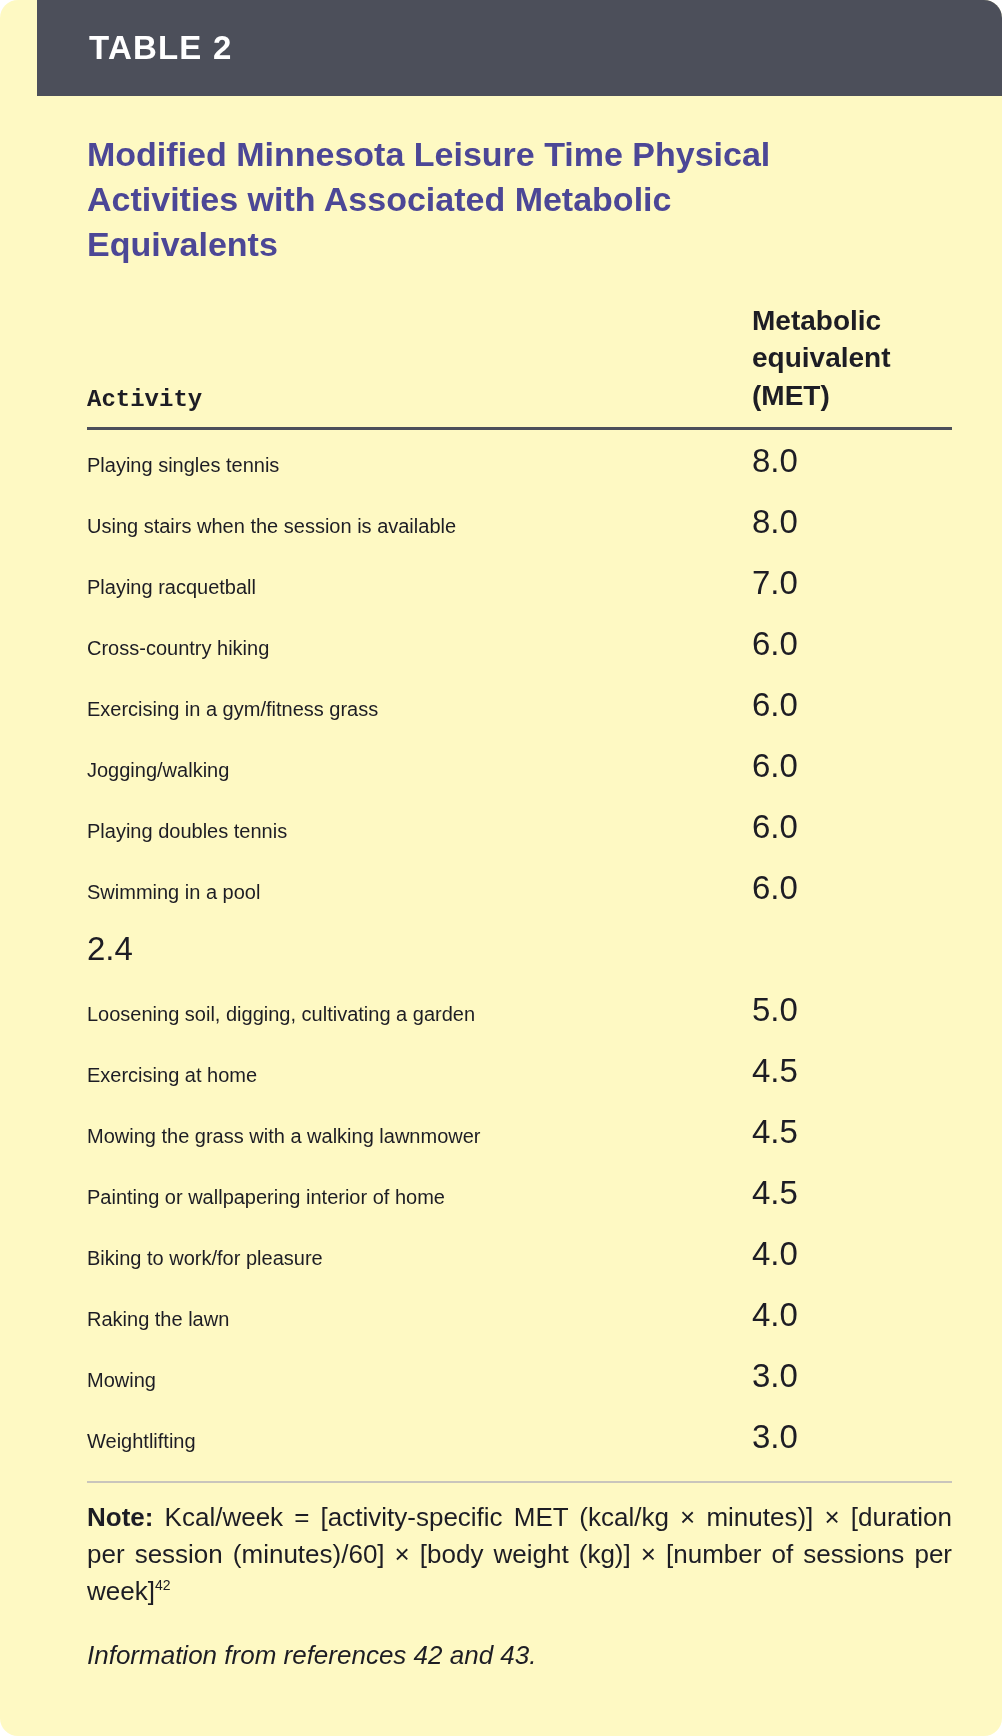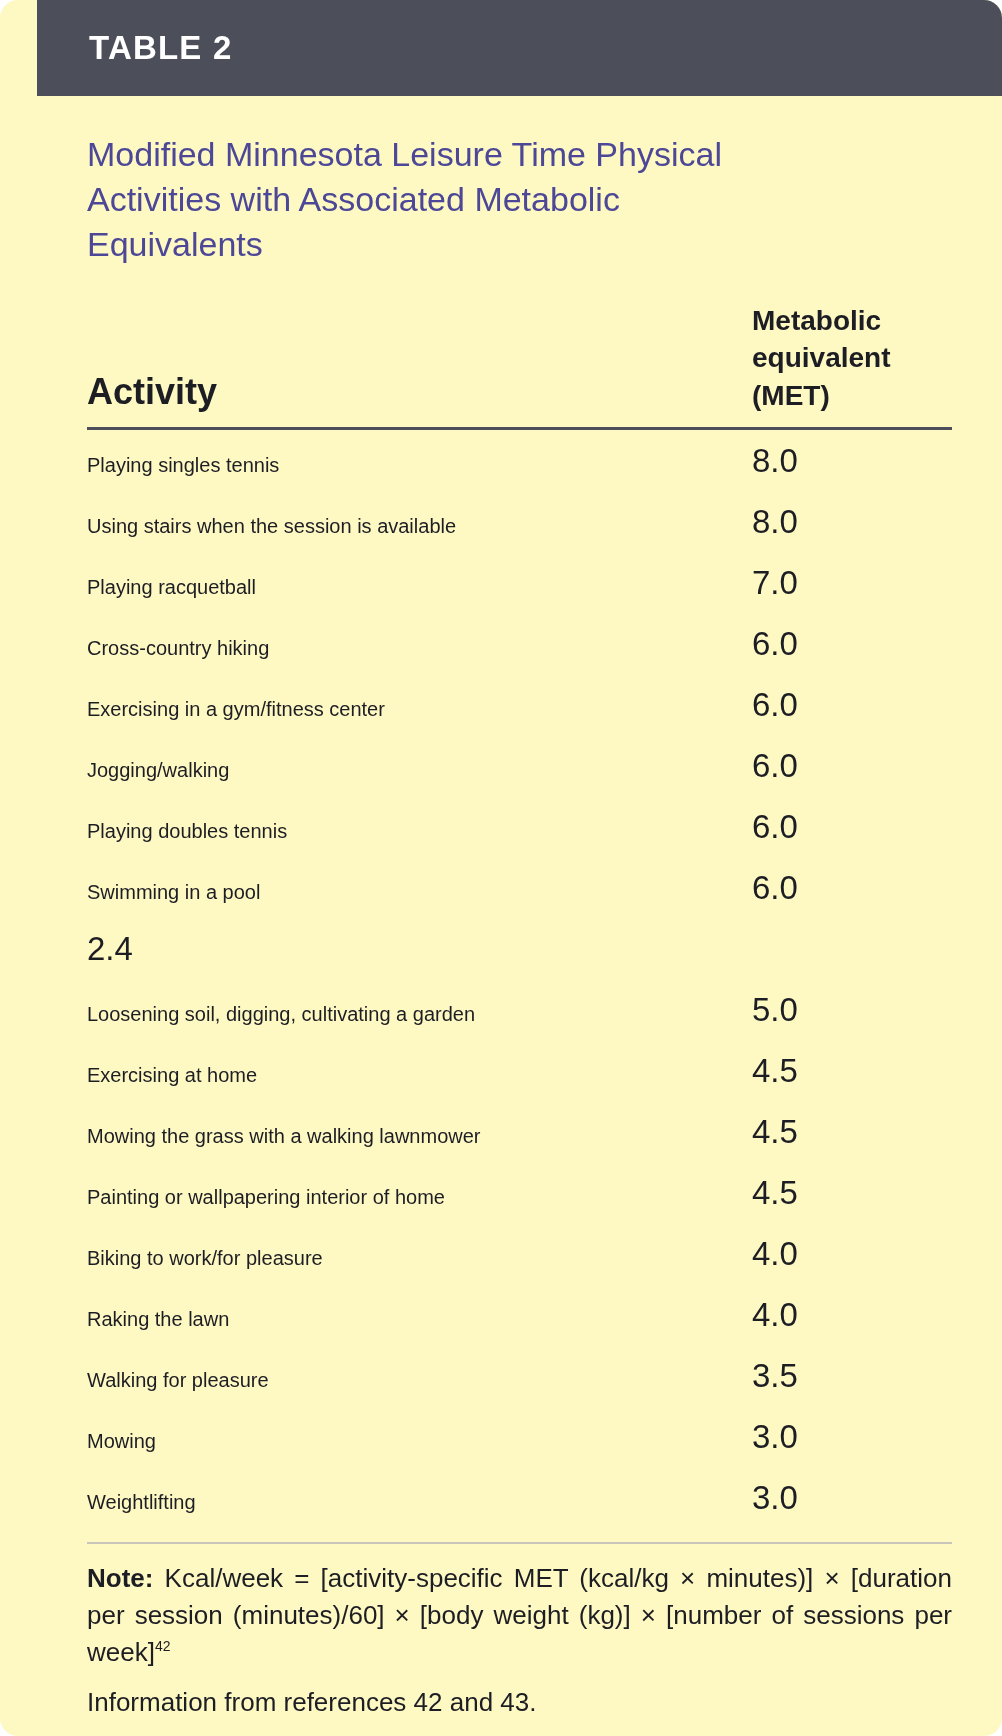--- a/index.html
+++ b/index.html
@@ -36,39 +36,40 @@
     font-weight: bold;
     letter-spacing: 1.2px;
   }
   .table-body {
     padding: 0 50px;
     box-sizing: border-box;
   }
   .table-title {
     color: #4c4796;
     font-size: 34px;
-    font-weight: normal;
+    font-weight: bold;
     line-height: 1.33;
     margin-top: 36px;
     margin-bottom: 3px;
     max-width: 700px;
   }
   .col-head-row {
     display: flex;
     align-items: flex-end;
     border-bottom: 3px solid #4c4f5a;
     padding-bottom: 12px;
     margin-top: 34px;
   }
   .col-head-activity {
     flex: 1 1 auto;
-    font-size: 36px;
+    font-size: 24px;
     font-weight: bold;
     color: #1d1d24;
     padding-bottom: 2px;
+    font-family: Liberation Mono, monospace;
   }
   .col-head-met {
     width: 200px;
     flex: 0 0 200px;
     font-size: 28px;
     font-weight: bold;
     color: #1d1d24;
     line-height: 1.35;
   }
   .data-row {
@@ -100,22 +101,23 @@
   }
   .note b {
     font-weight: bold;
   }
   .note sup {
     font-size: 14px;
     vertical-align: super;
   }
   .source {
     font-size: 26px;
-    color: #1d1d24;
-    margin-top: 16px;
+    font-style: italic;
+    color: #1d1d24;
+    margin-top: 30px;
   }
 </style>
 </head>
 <body>
 
 <div class="table-card">
 
   <div class="table-header">
     <span class="table-header-label">TABLE 2</span>
   </div>
@@ -140,21 +142,21 @@
         </div>
         <div class="data-row">
           <div class="cell-activity">Playing racquetball</div>
           <div class="cell-met">7.0</div>
         </div>
         <div class="data-row">
           <div class="cell-activity">Cross-country hiking</div>
           <div class="cell-met">6.0</div>
         </div>
         <div class="data-row">
-          <div class="cell-activity">Exercising in a gym/fitness center</div>
+          <div class="cell-activity">Exercising in a gym/fitness grass</div>
           <div class="cell-met">6.0</div>
         </div>
         <div class="data-row">
           <div class="cell-activity">Jogging/walking</div>
           <div class="cell-met">6.0</div>
         </div>
         <div class="data-row">
           <div class="cell-activity">Playing doubles tennis</div>
           <div class="cell-met">6.0</div>
         </div>
@@ -181,24 +183,20 @@
           <div class="cell-activity">Painting or wallpapering interior of home</div>
           <div class="cell-met">4.5</div>
         </div>
         <div class="data-row">
           <div class="cell-activity">Biking to work/for pleasure</div>
           <div class="cell-met">4.0</div>
         </div>
         <div class="data-row">
           <div class="cell-activity">Raking the lawn</div>
           <div class="cell-met">4.0</div>
-        </div>
-        <div class="data-row">
-          <div class="cell-activity">Walking for pleasure</div>
-          <div class="cell-met">3.5</div>
         </div>
         <div class="data-row">
           <div class="cell-activity">Mowing</div>
           <div class="cell-met">3.0</div>
         </div>
         <div class="data-row">
           <div class="cell-activity">Weightlifting</div>
           <div class="cell-met">3.0</div>
         </div>
       </div>

